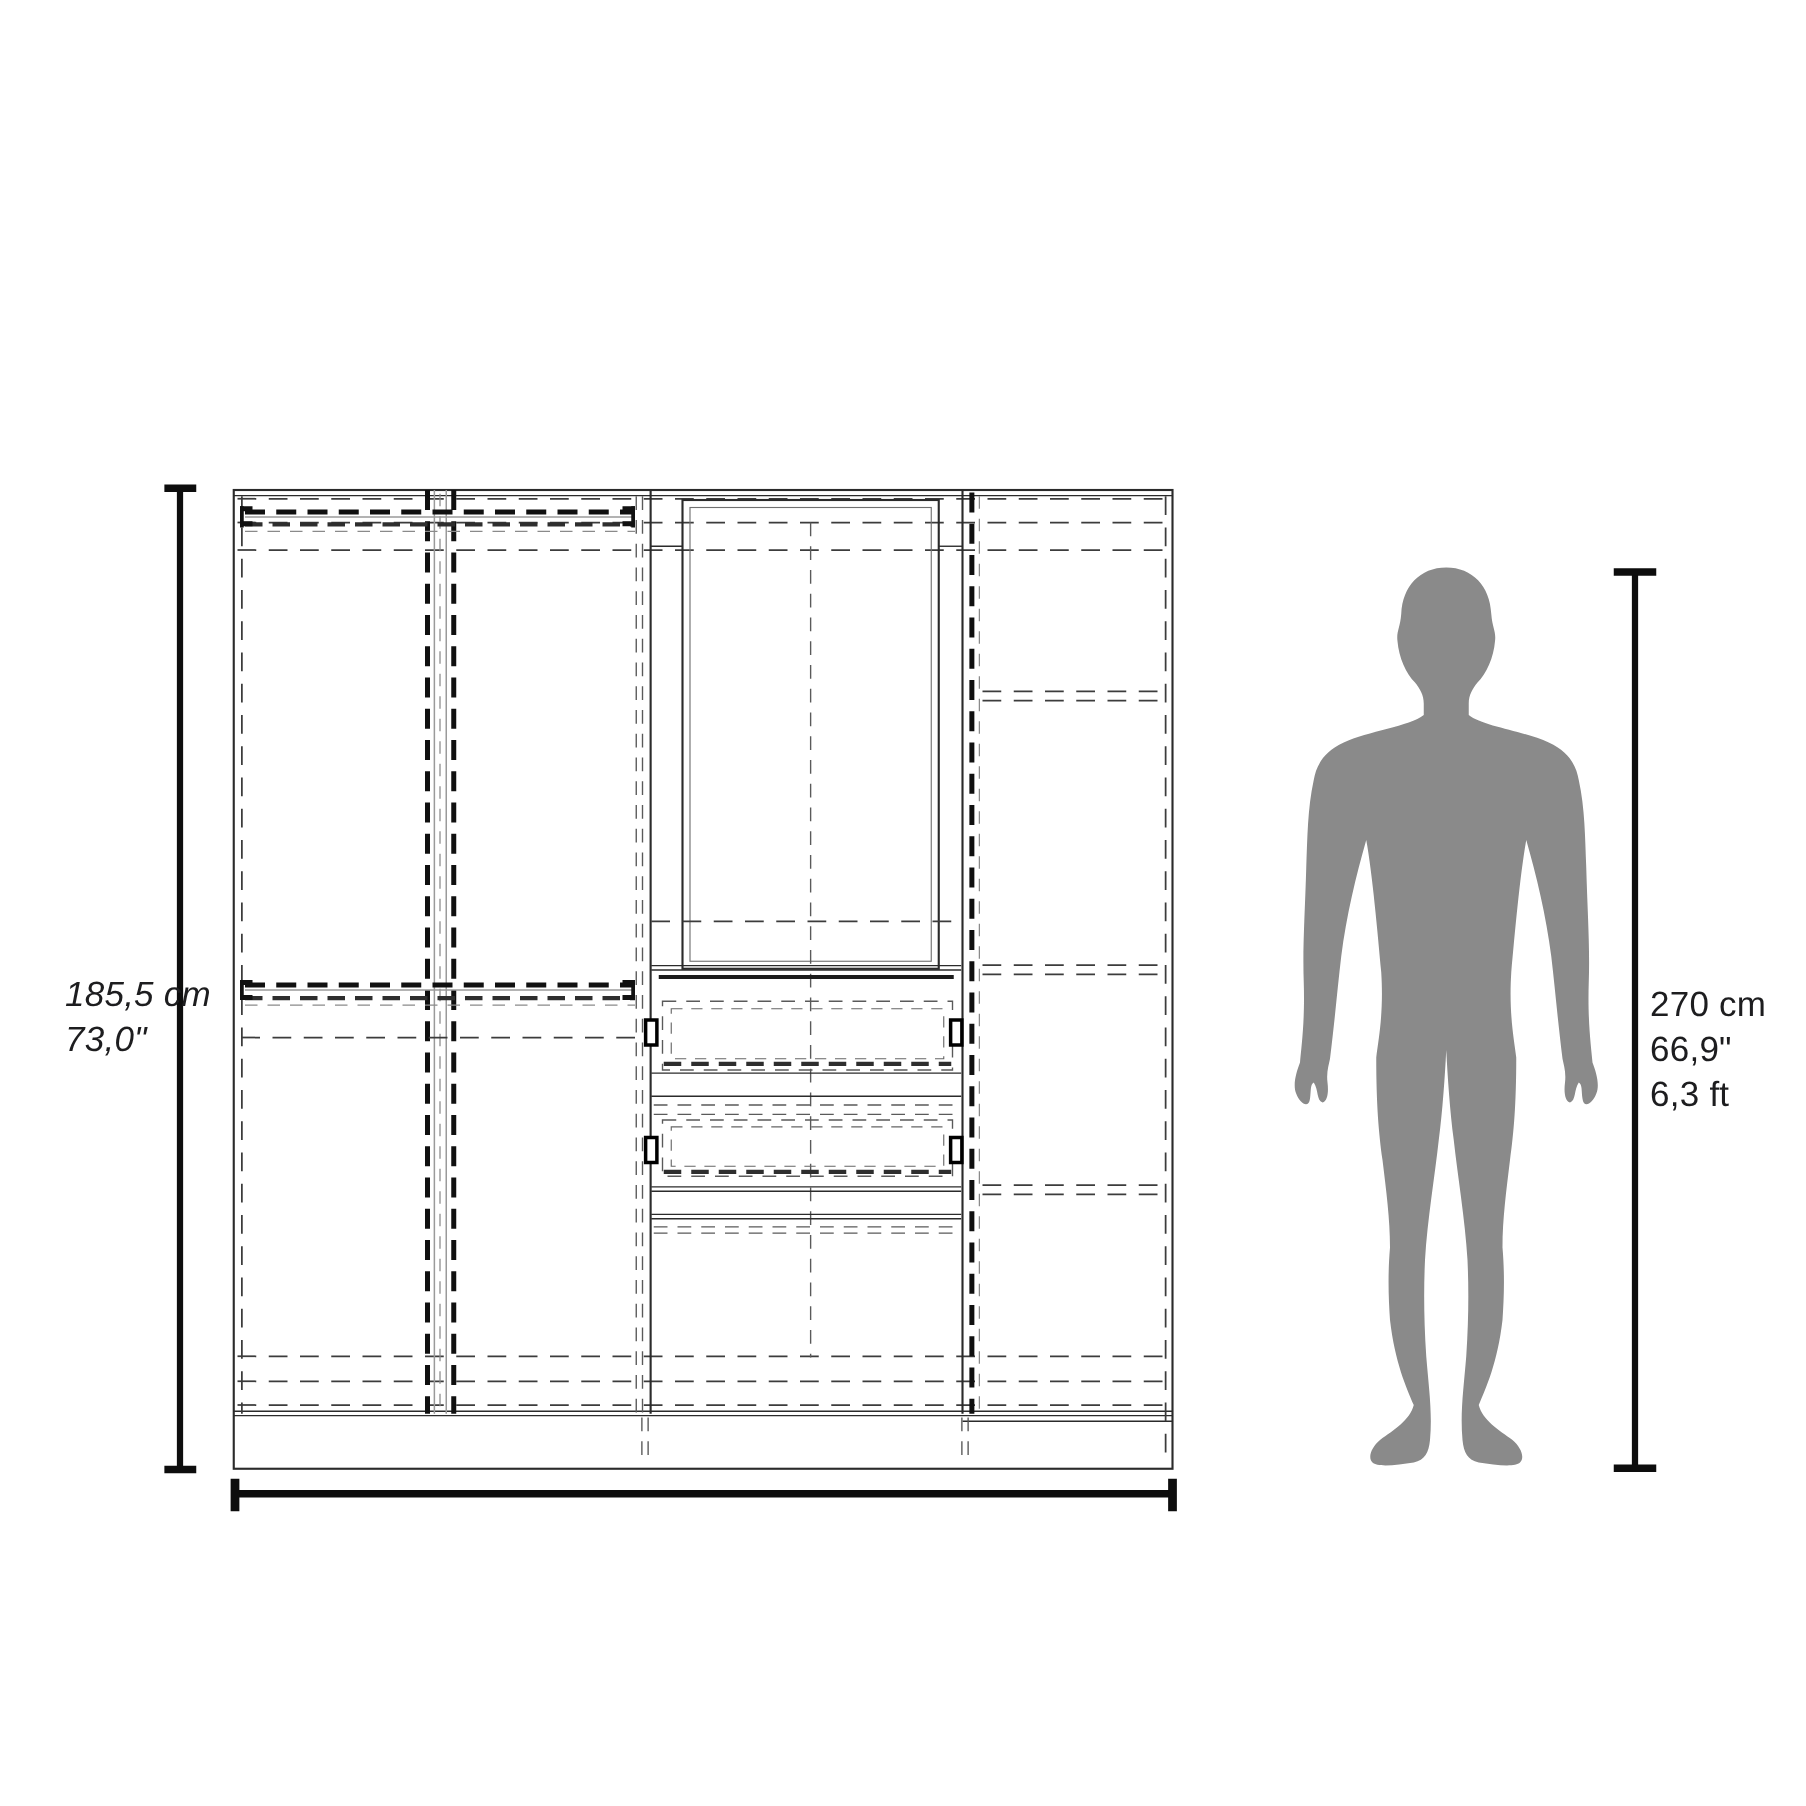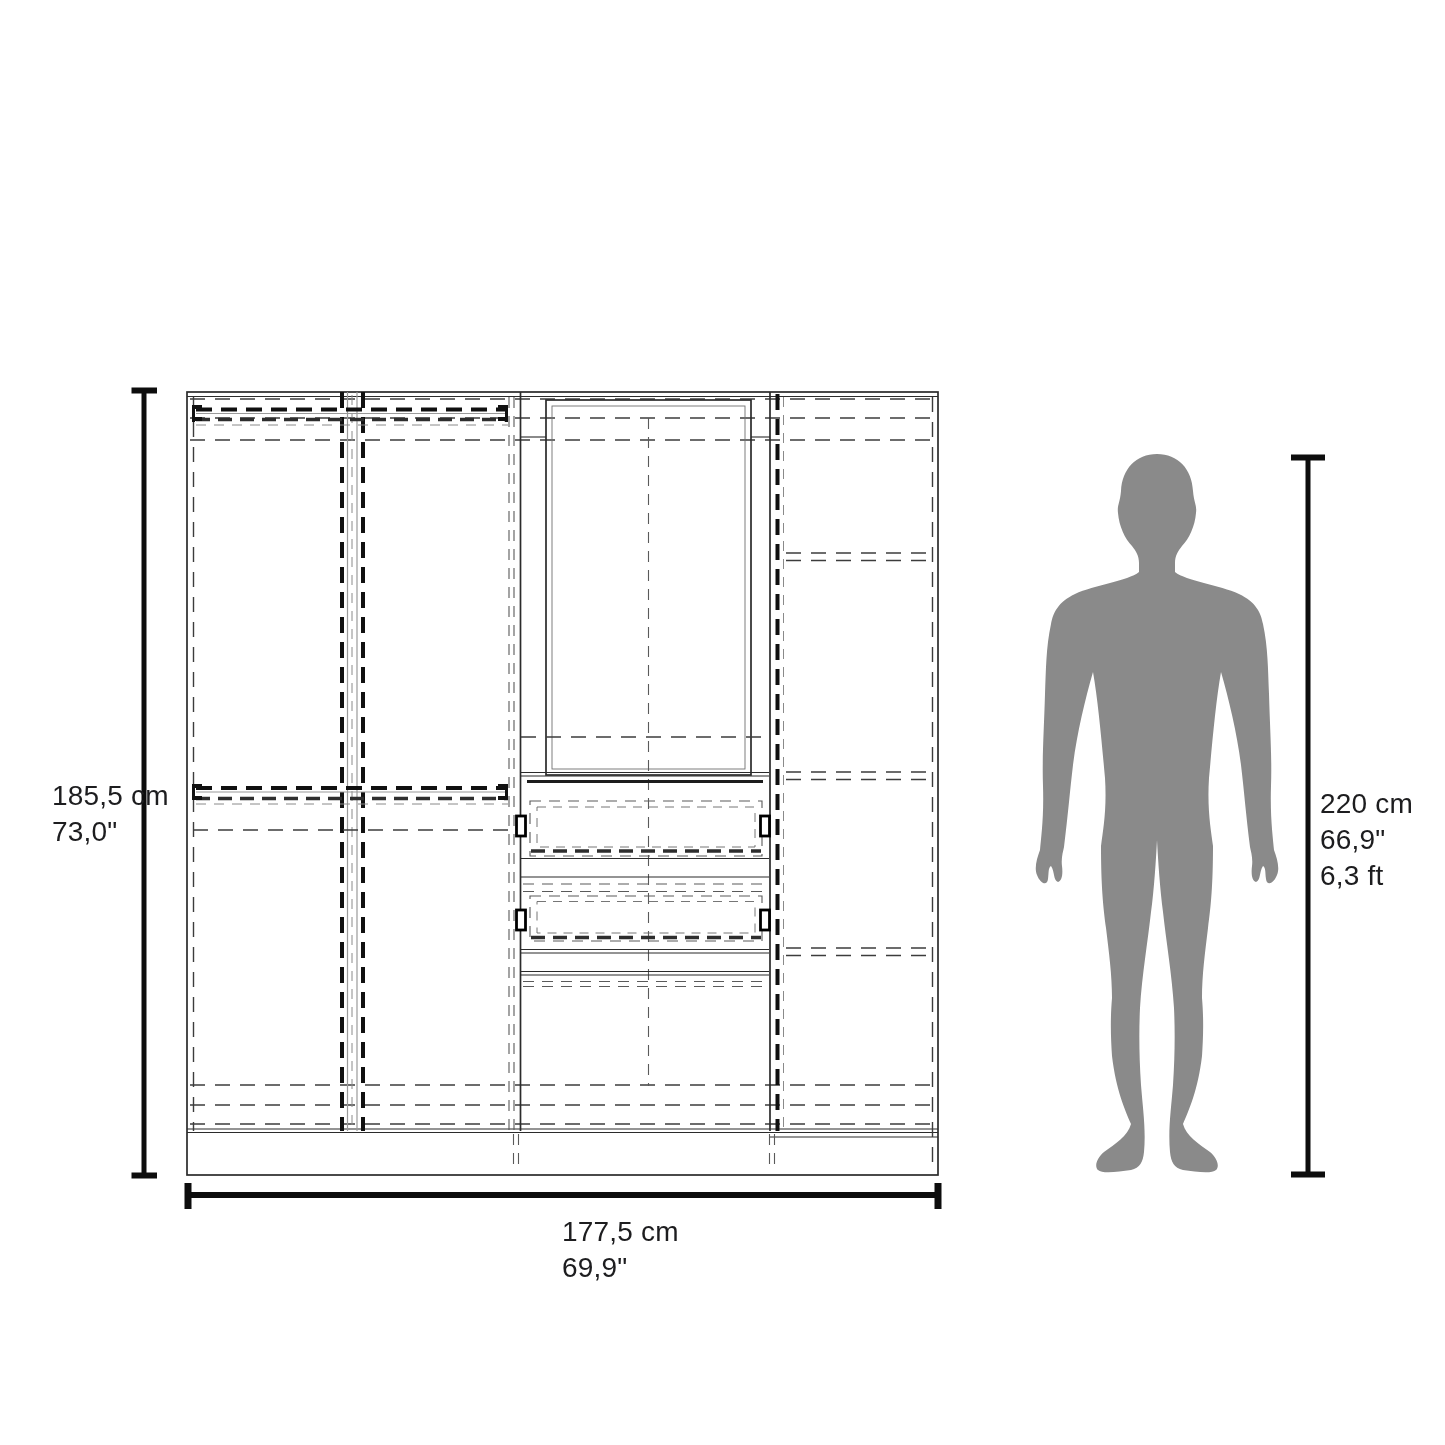--- a/index.html
+++ b/index.html
@@ -198,29 +198,25 @@
              C1211,830 1207,810 1209,778 C1212,745 1216,700 1221,672
              C1229,700 1237,733 1241,765 C1244,790 1246,815 1250,847
              C1251,852 1253,858 1252,866 C1251,874 1252,881 1256,882 C1261,880 1259,872 1263,866
              C1266,868 1265,872 1266,879 C1267,887 1274,883 1277,875 C1280,868 1277,858 1274,850
              C1273,838 1270,818 1271,786 C1272,758 1270,730 1269,694 C1268,670 1268,647 1263,624
              C1261,613 1256,602 1239,594 C1220,585 1186,581 1175,572 L1175,563
              C1175,556 1178,551 1182,546 C1189,539 1195,526 1196,513 C1197,505 1194,503 1193,491
              C1192,469 1178,454 1157,454 Z"></path>
   </svg>
 
-  <div class="label" style="left:52px;top:778px;">
+  <div class="label" style="left:52px;top:778px;font-style:italic;">
     <div>185,5 cm</div>
     <div>73,0"</div>
   </div>
 
-  <div class="label" style="left:562px;top:1214px;">
-    <div>177,5 cm</div>
-    <div>69,9"</div>
-  </div>
 
   <div class="label" style="left:1320px;top:786px;">
-    <div>220 cm</div>
+    <div>270 cm</div>
     <div>66,9"</div>
     <div>6,3 ft</div>
   </div>
 
 </div>
 
 </body></html>

